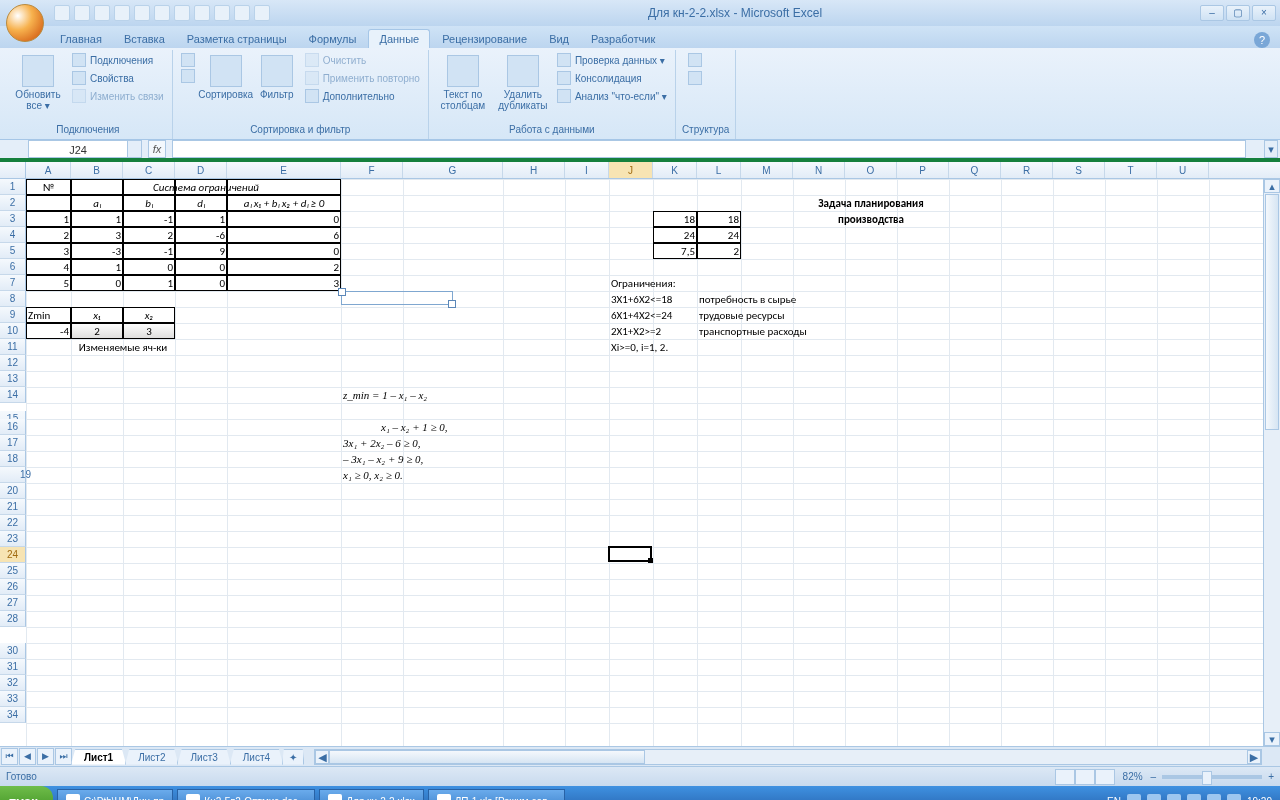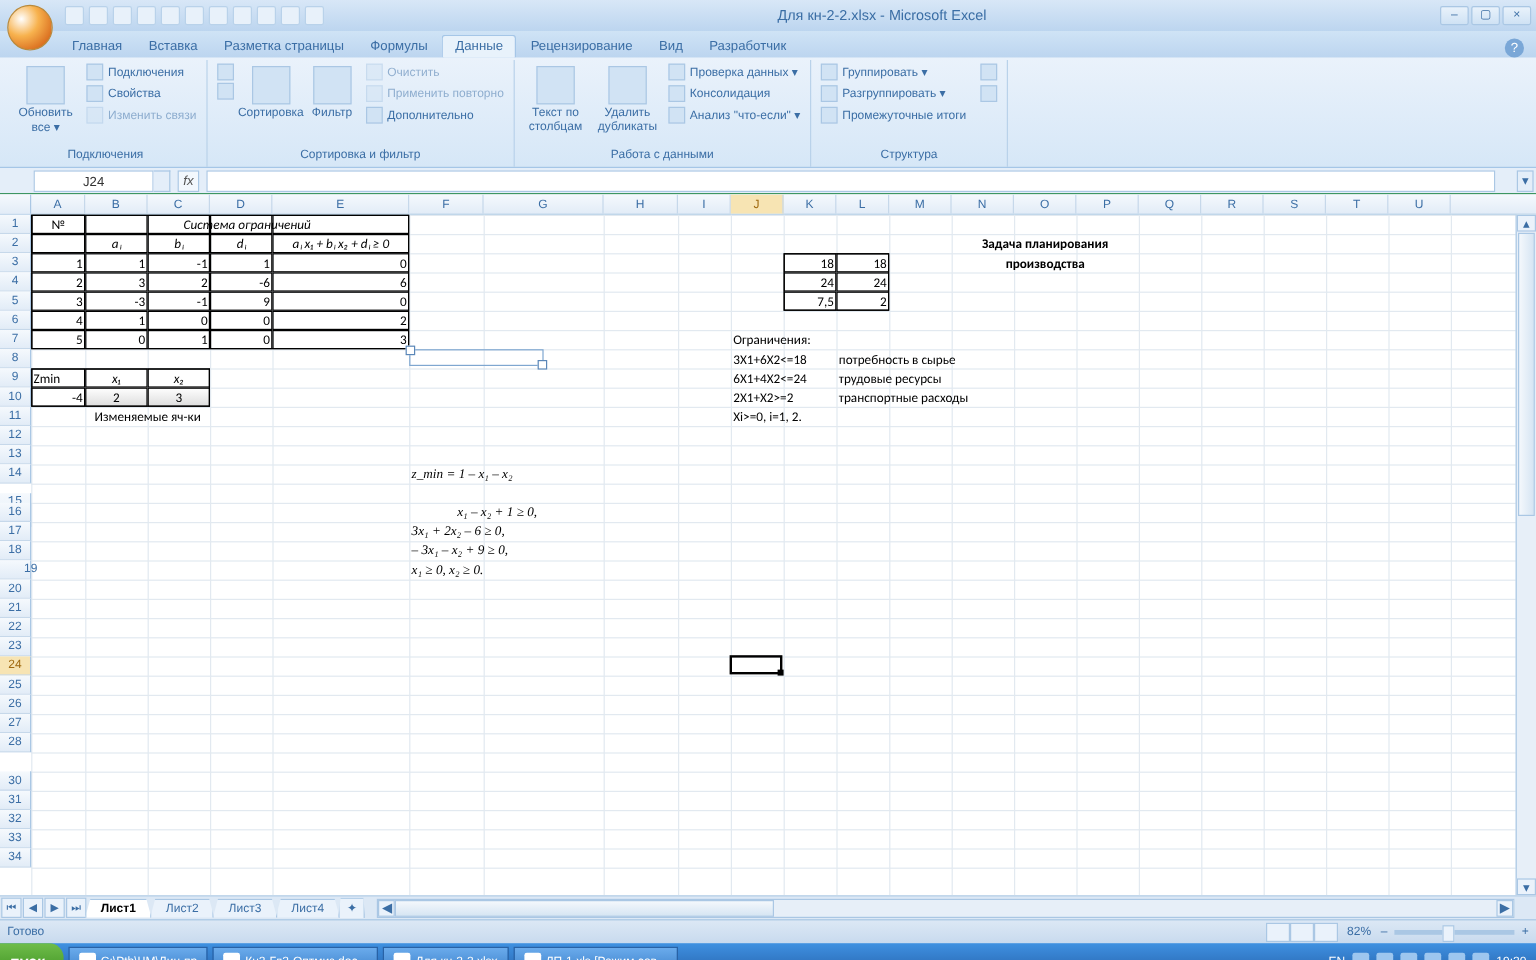--- a/index.html
+++ b/index.html
@@ -25,21 +25,21 @@
 .group { border-right: 1px solid #b9d2ea; padding: 2px 6px; display: flex; flex-direction: column; }
 .group-body { flex: 1; display: flex; gap: 4px; align-items: flex-start; }
 .group-title { text-align: center; color: #3b6ea5; font-size: 10px; padding: 2px 0; }
 .bigbtn { display: flex; flex-direction: column; align-items: center; width: 56px; text-align: center; color: #3b6ea5; font-size: 10px; padding: 2px; border: 1px solid transparent; }
 .bigbtn .bi { width: 32px; height: 32px; background: #d1e3f4; border: 1px solid #aac7e4; margin-bottom: 2px; }
 .smallbtn { display: flex; align-items: center; gap: 4px; color: #3b6ea5; font-size: 10px; padding: 1px 2px; white-space: nowrap; }
 .smallbtn .si { width: 14px; height: 14px; background: #d1e3f4; border: 1px solid #aac7e4; }
 .vstack { display: flex; flex-direction: column; gap: 2px; }
 
 
-.fbar { height: 22px; background: #e4eef9; border-bottom: 1px solid #15803d; display: flex; align-items: center; }
+.fbar { height: 22px; background: #e4eef9; border-bottom: 4px solid #15803d; display: flex; align-items: center; }
 .namebox { width: 100px; height: 18px; background: #fff; border: 1px solid #aac7e4; margin-left: 28px; padding: 0 4px; text-align: center; color: #333; font-size: 11px; line-height: 18px; }
 .namebox-dd { width: 14px; height: 18px; background: #e4eef9; border: 1px solid #aac7e4; border-left: none; }
 .fx { margin: 0 6px; width: 18px; height: 18px; text-align: center; font-style: italic; color: #555; border: 1px solid #aac7e4; background:#f3f8fd; line-height:16px; }
 .formula-input { flex: 1; height: 18px; background: #fff; border: 1px solid #aac7e4; margin-right: 18px; }
 .fbar-expand { width:14px; height:18px; border:1px solid #aac7e4; background:#e4eef9; margin-right:2px; text-align:center; color:#3b6ea5; line-height:16px; }
 
 
 .grid-wrap { height: 584px; background: #fff; position: relative; overflow: hidden; }
 .colheads { display: flex; height: 17px; background: linear-gradient(#f5f9fd,#e2ecf7); border-bottom: 1px solid #aac7e4; }
 .corner { width: 26px; border-right: 1px solid #aac7e4; background: linear-gradient(#f5f9fd,#e2ecf7); }
@@ -215,34 +215,20 @@
         <div class="smallbtn">
             <div class="si"></div>
             <span>Анализ "что-если" ▾</span>
           </div>
       </div>
     </div>
     <div class="group-title">Работа с данными</div>
   </div>
   <div class="group">
     <div class="group-body">
-      <div class="vstack">
-        <div class="smallbtn">
-            <div class="si"></div>
-            <span>Группировать ▾</span>
-          </div>
-        <div class="smallbtn">
-            <div class="si"></div>
-            <span>Разгруппировать ▾</span>
-          </div>
-        <div class="smallbtn">
-            <div class="si"></div>
-            <span>Промежуточные итоги</span>
-          </div>
-      </div>
       <div class="vstack" style="margin-left:4px">
         <div class="smallbtn">
             <div class="si"></div>
           </div>
         <div class="smallbtn">
             <div class="si"></div>
           </div>
       </div>
     </div>
     <div class="group-title">Структура</div>

